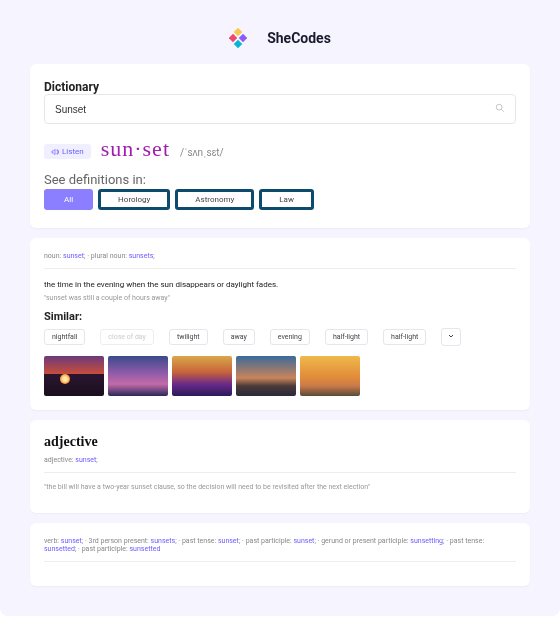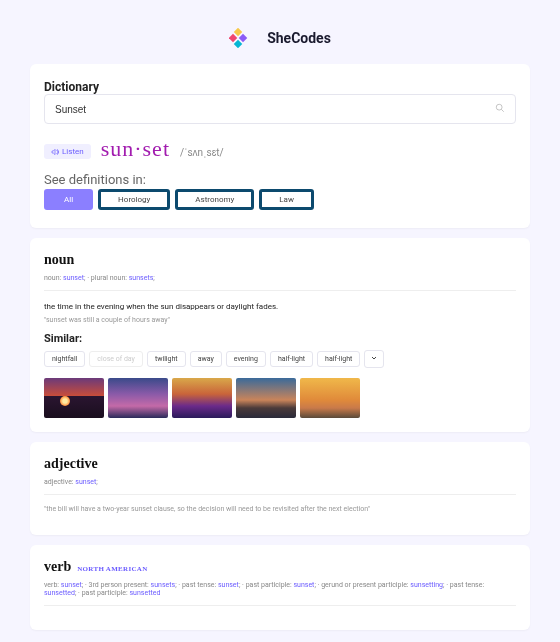--- a/index.html
+++ b/index.html
@@ -23,21 +23,21 @@
 .cat.active{background:#8b7fff;border-color:#8b7fff;color:#fff}
 .card{background:#fff;border-radius:6px;padding:14px 14px;margin-top:10px;box-shadow:0 1px 2px rgba(0,0,0,.04)}
 .pos{font-family:"Times New Roman",serif;font-size:14px;font-weight:700;color:#111;margin-bottom:6px}
 .pos-tag{font-size:7px;color:#6b5cff;font-weight:600;margin-left:6px;letter-spacing:.3px}
 .forms{font-size:7px;color:#888;margin-bottom:8px}
 .forms .w{color:#6b5cff}
 .hr{border-top:1px solid #eee;margin:6px 0 10px}
 .def{font-size:8px;color:#222;margin-bottom:4px;line-height:1.4}
 .ex{font-size:7px;color:#999;margin-bottom:8px}
 .sim-label{font-size:11px;font-weight:700;color:#222;margin-bottom:5px}
-.sim-row{display:flex;gap:4px;flex-wrap:wrap;margin-bottom:10px;align-items:center}
+.sim-row{display:flex;gap:15px;flex-wrap:wrap;margin-bottom:10px;align-items:center}
 .sim{font-size:7px;padding:3px 7px;border:1px solid #e5e5ee;border-radius:3px;color:#444;cursor:pointer;background:#fff}
 .sim.faded{color:#ccc;border-color:#eee}
 .sim.more{padding:3px 5px}
 .imgs{display:flex;gap:4px}
 .thumb{width:60px;height:40px;border-radius:2px;overflow:hidden}
 
 .t1{background:linear-gradient(180deg,#6b3a7a 0%,#c94d3a 45%,#2a1530 46%,#1a0e1e 100%);position:relative}
 .t1:after{content:"";position:absolute;left:16px;top:18px;width:10px;height:10px;border-radius:50%;background:radial-gradient(circle,#ffe9a0 30%,#ff8c3a 70%)}
 .t2{background:linear-gradient(180deg,#3a4a8a 0%,#8a5aa8 40%,#c46aa8 70%,#2a2a5a 100%)}
 .t3{background:linear-gradient(180deg,#d9a84a 0%,#c9643a 40%,#6b2a8a 70%,#2a1a5a 100%)}
@@ -82,21 +82,20 @@
     <div class="defsin">See definitions in:</div>
     <div class="cat-row">
       <span class="cat active">All</span>
       <span class="cat">Horology</span>
       <span class="cat">Astronomy</span>
       <span class="cat">Law</span>
     </div>
   </div>
 
   <div class="card">
-    <div class="pos">noun</div>
     <div class="forms">
       <span>noun: </span><span class="w">sunset</span><span>;  ·  plural noun: </span><span class="w">sunsets</span><span>;</span>
     </div>
     <div class="hr"></div>
     <div class="def">the time in the evening when the sun disappears or daylight fades.</div>
     <div class="ex">"sunset was still a couple of hours away"</div>
     <div class="sim-label">Similar:</div>
     <div class="sim-row">
       <span class="sim">nightfall</span>
       <span class="sim faded">close of day</span>
@@ -123,22 +122,19 @@
   <div class="card">
     <div class="pos">adjective</div>
     <div class="forms">
       <span>adjective: </span><span class="w">sunset</span><span>;</span>
     </div>
     <div class="hr"></div>
     <div class="ex">"the bill will have a two-year sunset clause, so the decision will need to be revisited after the next election"</div>
   </div>
 
   <div class="card">
-    <div class="pos">
-      <span>verb</span><span class="pos-tag">NORTH AMERICAN</span>
-    </div>
     <div class="forms">
       <span>verb: </span><span class="w">sunset</span><span>;  ·  3rd person present: </span><span class="w">sunsets</span><span>;  ·  past tense: </span><span class="w">sunset</span><span>;  ·  past participle: </span><span class="w">sunset</span><span>;  ·  gerund or present participle: </span><span class="w">sunsetting</span><span>;  ·  past tense: </span><span class="w">sunsetted</span><span>;  ·  past participle: </span><span class="w">sunsetted</span>
     </div>
     <div class="hr"></div>
 
   </div>
 </div>
 
 </body></html>

